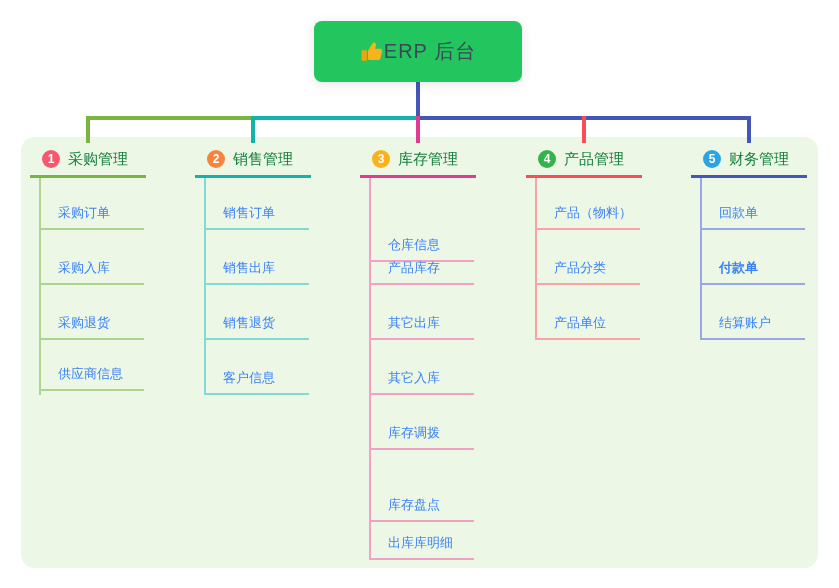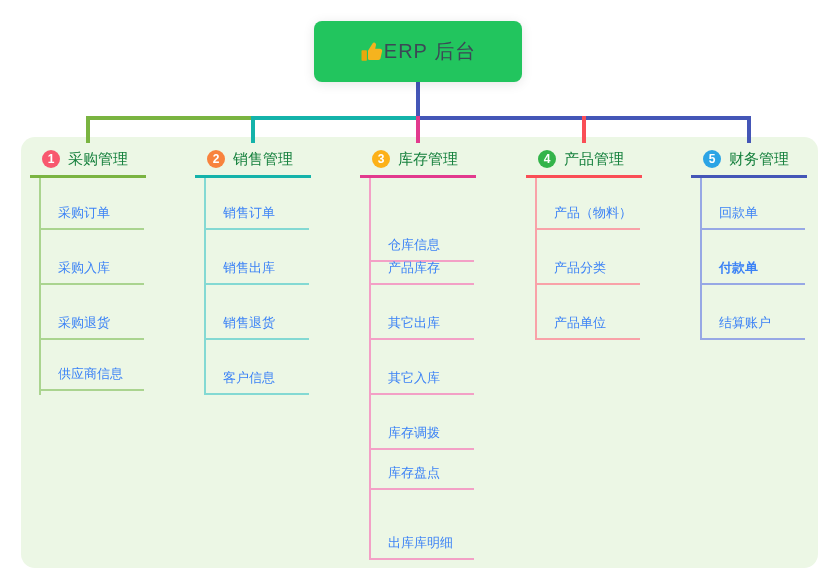--- a/index.html
+++ b/index.html
@@ -196,21 +196,21 @@
           <div class="tree-item-underline" style="background: rgb(243, 160, 198);"></div>
         </div>
         <div class="tree-item" style="top: 165px;">
           <span class="tree-item-label">其它入库</span>
           <div class="tree-item-underline" style="background: rgb(243, 160, 198);"></div>
         </div>
         <div class="tree-item" style="top: 220px; padding-left: 6px;">
           <span class="tree-item-label">库存调拨</span>
           <div class="tree-item-underline" style="background: rgb(243, 160, 198);"></div>
         </div>
-        <div class="tree-item" style="top: 260px; padding-left: 30px;">
+        <div class="tree-item" style="top: 292px; padding-left: 30px;">
           <span class="tree-item-label">库存盘点</span>
           <div class="tree-item-underline" style="background: rgb(243, 160, 198);"></div>
         </div>
         <div class="tree-item" style="top: 330px;">
           <span class="tree-item-label">出库库明细</span>
           <div class="tree-item-underline" style="background: rgb(243, 160, 198);"></div>
         </div>
       </div>
   </div>
 

